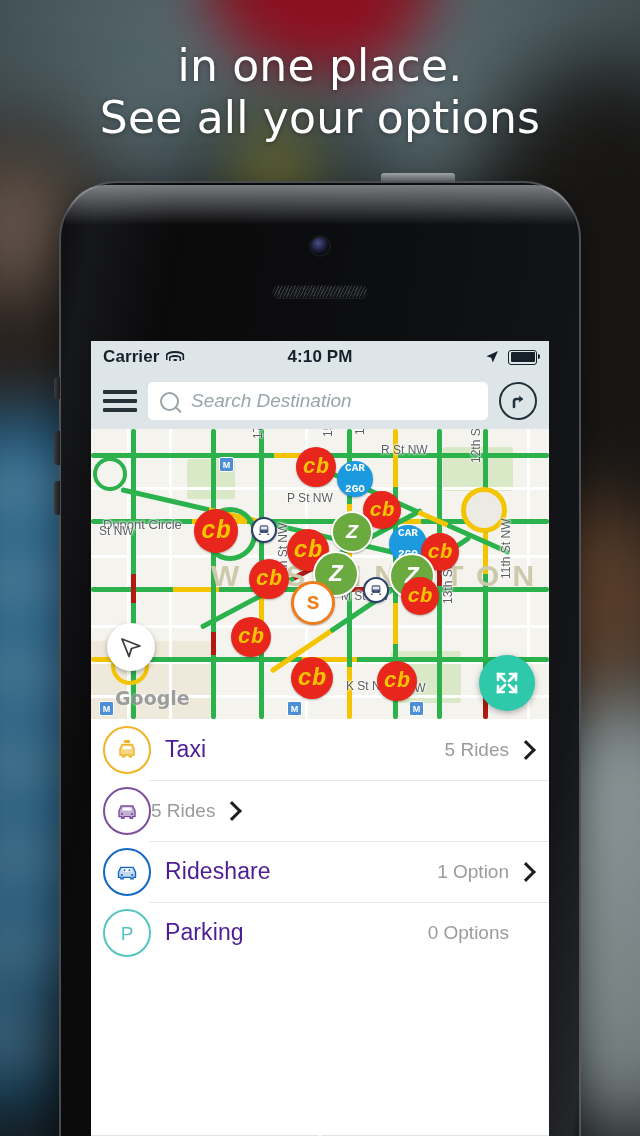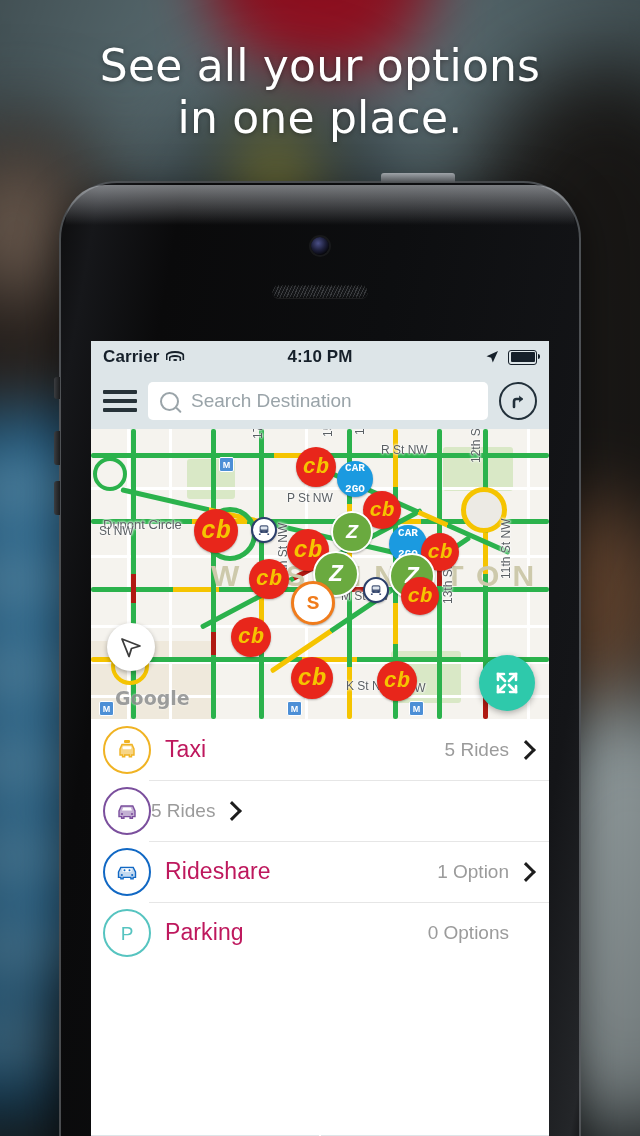--- a/index.html
+++ b/index.html
@@ -96,21 +96,21 @@
   .battery i{position:absolute;inset:1.5px;background:#16202a;border-radius:1px;}
 
   
   #navbar{height:56px;background:#dde5e8;display:flex;align-items:center;padding:0 12px;gap:11px;}
   .hamburger{width:34px;height:26px;display:flex;flex-direction:column;justify-content:center;gap:5px;cursor:pointer;}
   .hamburger span{display:block;height:4px;background:#263238;border-radius:1px;}
   .searchbox{flex:1;height:38px;background:#fff;border-radius:5px;display:flex;align-items:center;padding:0 12px;gap:10px;}
   .searchbox .mag{width:15px;height:15px;border:2.2px solid #9aa4a9;border-radius:50%;position:relative;flex:0 0 auto;}
   .searchbox .mag::after{content:"";position:absolute;right:-5px;bottom:-3px;width:7px;height:2.2px;background:#9aa4a9;transform:rotate(45deg);border-radius:2px;}
   .searchbox input{border:none;outline:none;font-size:19px;color:#9aa4a9;width:100%;background:transparent;
-    font-family:"Liberation Sans", sans-serif;}
+    font-family:"Liberation Sans", sans-serif;font-style:italic;}
   .searchbox input::placeholder{color:#9aa4a9;}
   .dirbtn{width:34px;height:34px;border-radius:50%;border:2.4px solid #22303a;display:flex;align-items:center;justify-content:center;flex:0 0 auto;}
 
   
   #map{position:relative;height:290px;background:#f3f1ec;overflow:hidden;}
   .mblock{position:absolute;background:#e9e6df;}
   .road{position:absolute;background:#ffffff;}
   .rd-h{height:3px;left:0;right:0;}
   .rd-v{width:3px;top:0;bottom:0;}
   .traf{position:absolute;border-radius:2px;}
@@ -133,21 +133,21 @@
   .expand-fab{position:absolute;right:14px;bottom:8px;width:56px;height:56px;border-radius:50%;background:#2ec9ab;
     display:flex;align-items:center;justify-content:center;box-shadow:0 2px 6px rgba(0,0,0,.3);}
   .gwm{position:absolute;left:24px;bottom:10px;font-size:19px;font-weight:700;color:#8d8f90;opacity:.85;
     font-family:"DejaVu Sans",sans-serif;text-shadow:0 0 2px #fff;}
 
   
   #modes{background:#fff;}
   .mode-row{height:61px;display:flex;align-items:center;padding:0 14px 0 12px;position:relative;cursor:pointer;}
   .mode-row + .mode-row::before{content:"";position:absolute;left:58px;right:0;top:0;height:1px;background:#e6e6e6;}
   .mode-ic{width:44px;height:44px;border-radius:50%;border:2.6px solid #ccc;display:flex;align-items:center;justify-content:center;flex:0 0 auto;}
-  .mode-label{margin-left:14px;font-size:23px;color:#be185d;flex:1;letter-spacing:.1px;}
+  .mode-label{margin-left:14px;font-size:23px;color:#4c1d95;flex:1;letter-spacing:.1px;}
   .mode-count{font-size:19px;color:#9b9b9b;margin-right:10px;}
   .chev{width:11px;height:11px;border-right:3.4px solid #1d1d1d;border-top:3.4px solid #1d1d1d;transform:rotate(45deg);flex:0 0 auto;margin-right:2px;}
   .chev.hidden{visibility:hidden;}
 
   
   #tabbar{position:absolute;left:0;right:0;bottom:0;height:56px;background:#dde5e8;display:flex;align-items:center;}
   .tab{flex:1;display:flex;align-items:center;justify-content:center;gap:10px;height:100%;cursor:pointer;}
   .tab + .tab{border-left:2px solid #ffffff;}
 </style>
 </head>
@@ -163,22 +163,22 @@
     <div class="blob b-face-l"></div>
     <div class="blob b-face-r"></div>
     <div class="blob b-shirt-l"></div>
     <div class="blob b-shirt-r"></div>
     <div class="blob b-bot-dark"></div>
   </div>
   <div class="vignette"></div>
 </div>
 
 <div id="headline">
+  <span class="l">in one place.</span>
   <span class="l">See all your options</span>
-  <span class="l">in one place.</span>
 </div>
 
 <div id="phone">
   <div class="rim"></div>
   <div class="rim-hi"></div>
   <div class="side-btn btn-power"></div>
   <div class="side-btn btn-ring"></div>
   <div class="side-btn btn-vol1"></div>
   <div class="side-btn btn-vol2"></div>
   <div class="camera"></div>

